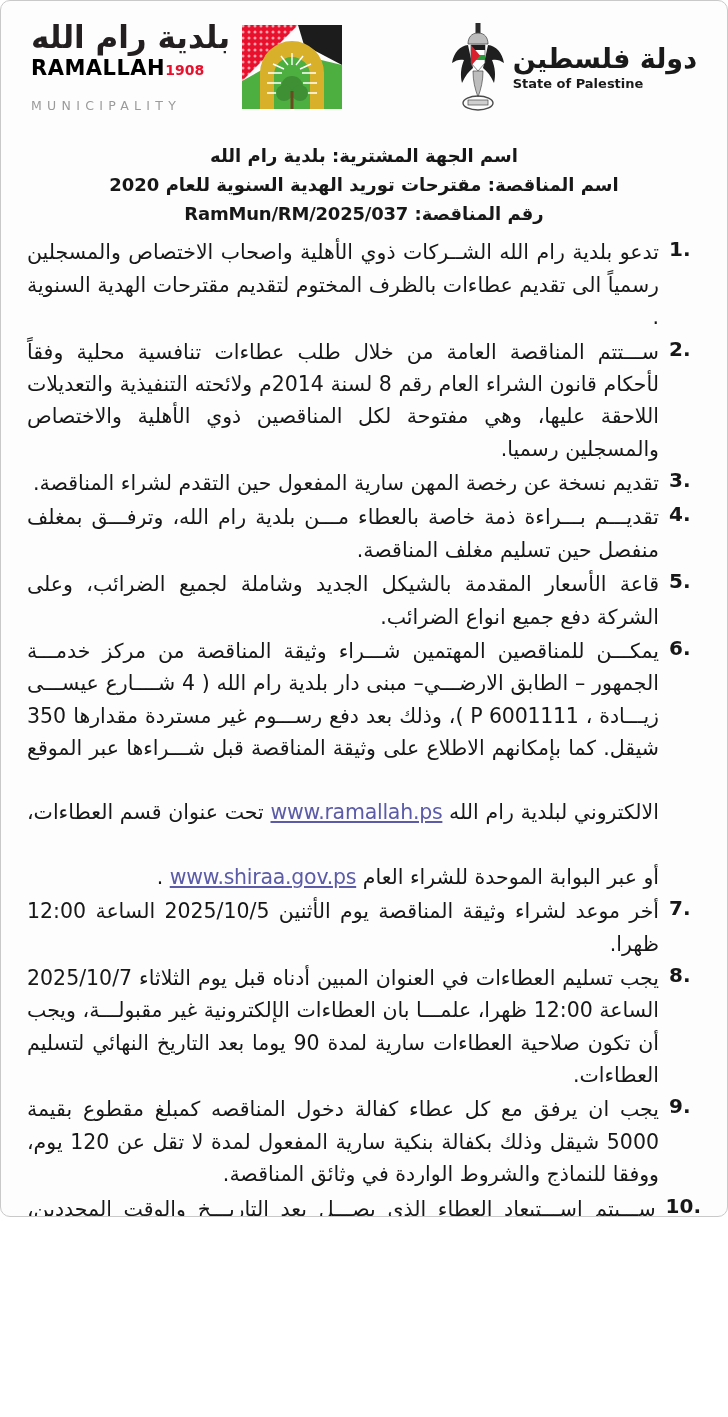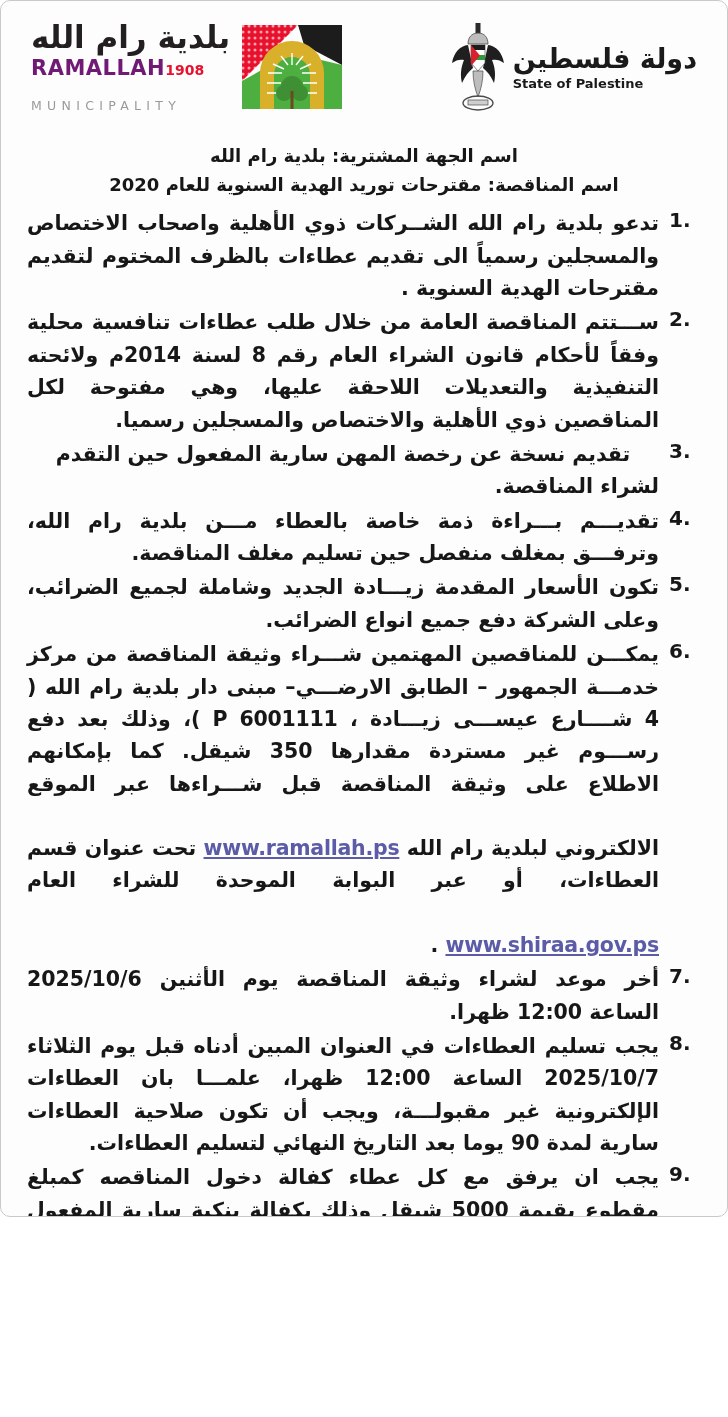--- a/index.html
+++ b/index.html
@@ -66,21 +66,21 @@
   }
   .logo-latin {
     display: flex;
     align-items: baseline;
     gap: 0px;
     margin-top: 2px;
   }
   .logo-latin .ram {
     font-size: 21px;
     font-weight: bold;
-    color: #701a75;
+    color: #000000;
     letter-spacing: 0.5px;
   }
   .logo-latin .year {
     font-size: 14px;
     font-weight: bold;
     color: #e8112d;
     letter-spacing: 0px;
   }
   .logo-sub {
     font-size: 12.5px;
@@ -174,21 +174,21 @@
     padding-top: 1px;
     font-size: 20px;
     font-weight: bold;
     color: #171717;
     direction: ltr;
     box-sizing: border-box;
   }
   .clause-body {
     flex: 1 1 auto;
     font-size: 20.5px;
-    font-weight: bold;
+    font-weight: normal;
     color: #171717;
     line-height: 1.58;
     text-align: justify;
     text-align-last: right;
     letter-spacing: -0.25px;
   }
   .clause-body.short { text-align: center; }
   a.weblink, .weblink {
     color: #5b5ba8;
     text-decoration: underline;
@@ -266,20 +266,24 @@
             <rect x="17" y="81" width="20" height="5" fill="#cfcfcf" stroke="#4a4a4a" stroke-width="0.7"></rect>
           </svg>
         </div>
       </div>
     </div>
 
 
     <div class="meta">
       <div class="meta-line">اسم الجهة المشترية: بلدية رام الله</div>
       <div class="meta-line">اسم المناقصة:  مقترحات توريد الهدية السنوية للعام 2020</div>
+      <div class="meta-line">
+        <span>رقم المناقصة:</span>
+        <span class="lat">RamMun/RM/2025/037</span>
+      </div>
     </div>
 
     <div class="clauses" id="clause-list">
         <div class="clause">
           <div class="clause-num">1.</div>
           <div class="clause-body">تدعو بلدية رام الله الشــركات ذوي الأهلية واصحاب الاختصاص والمسجلين رسمياً الى تقديم عطاءات بالظرف المختوم لتقديم مقترحات الهدية السنوية .</div>
         </div>
         <div class="clause">
           <div class="clause-num">2.</div>
           <div class="clause-body">ســـتتم المناقصة العامة من خلال طلب عطاءات تنافسية محلية وفقاً لأحكام قانون الشراء العام رقم 8 لسنة 2014م ولائحته التنفيذية والتعديلات اللاحقة عليها، وهي مفتوحة لكل المناقصين ذوي الأهلية والاختصاص والمسجلين رسميا.</div>
@@ -287,29 +291,29 @@
         <div class="clause">
           <div class="clause-num">3.</div>
           <div class="clause-body short">تقديم نسخة عن رخصة المهن سارية المفعول حين التقدم لشراء المناقصة.</div>
         </div>
         <div class="clause">
           <div class="clause-num">4.</div>
           <div class="clause-body">تقديـــم بـــراءة ذمة خاصة بالعطاء مـــن بلدية رام الله، وترفـــق بمغلف منفصل حين تسليم مغلف المناقصة.</div>
         </div>
         <div class="clause">
           <div class="clause-num">5.</div>
-          <div class="clause-body">تكون الأسعار المقدمة زيـــادة الجديد وشاملة لجميع الضرائب، وعلى الشركة دفع جميع انواع الضرائب.</div>
+          <div class="clause-body">قاعة الأسعار المقدمة بالشيكل الجديد وشاملة لجميع الضرائب، وعلى الشركة دفع جميع انواع الضرائب.</div>
         </div>
         <div class="clause">
           <div class="clause-num">6.</div>
           <div class="clause-body"><span>يمكـــن للمناقصين المهتمين شـــراء وثيقة المناقصة من مركز خدمـــة الجمهور – الطابق الارضـــي– مبنى دار بلدية   رام الله ( 4 شــــارع عيســـى زيـــادة ، P 6001111 )، وذلك بعد دفع رســـوم غير مستردة مقدارها 350 شيقل. كما بإمكانهم الاطلاع على وثيقة المناقصة قبل شـــراءها عبر الموقع الالكتروني لبلدية رام الله </span><span class="weblink">www.ramallah.ps</span><span> تحت عنوان قسم العطاءات، أو عبر البوابة الموحدة للشراء العام </span><span class="weblink">www.shiraa.gov.ps</span><span> .</span></div>
         </div>
         <div class="clause">
           <div class="clause-num">7.</div>
-          <div class="clause-body">أخر موعد لشراء وثيقة المناقصة يوم الأثنين 2025/10/6 الساعة 12:00 ظهرا.</div>
+          <div class="clause-body">أخر موعد لشراء وثيقة المناقصة يوم الأثنين 2025/10/5 الساعة 12:00 ظهرا.</div>
         </div>
         <div class="clause">
           <div class="clause-num">8.</div>
           <div class="clause-body">يجب تسليم العطاءات في العنوان المبين أدناه قبل يوم الثلاثاء 2025/10/7 الساعة 12:00 ظهرا، علمـــا بان العطاءات الإلكترونية غير مقبولـــة، ويجب أن تكون صلاحية العطاءات سارية لمدة 90 يوما بعد التاريخ النهائي لتسليم العطاءات.</div>
         </div>
         <div class="clause">
           <div class="clause-num">9.</div>
           <div class="clause-body">يجب ان يرفق مع كل عطاء كفالة دخول المناقصه كمبلغ مقطوع بقيمة 5000 شيقل وذلك بكفالة بنكية سارية المفعول لمدة لا تقل عن 120 يوم، ووفقا للنماذج والشروط الواردة في وثائق المناقصة.</div>
         </div>
         <div class="clause">

